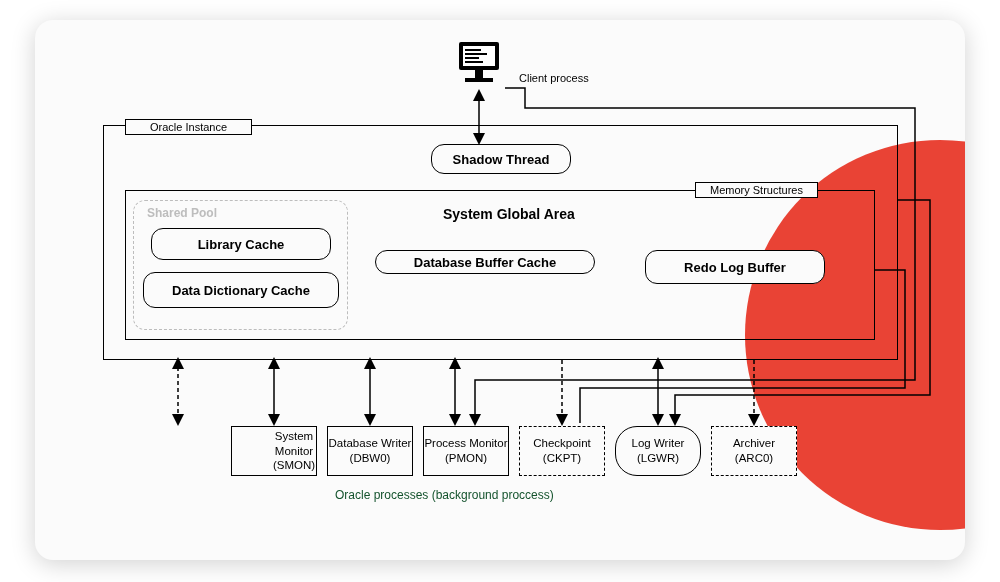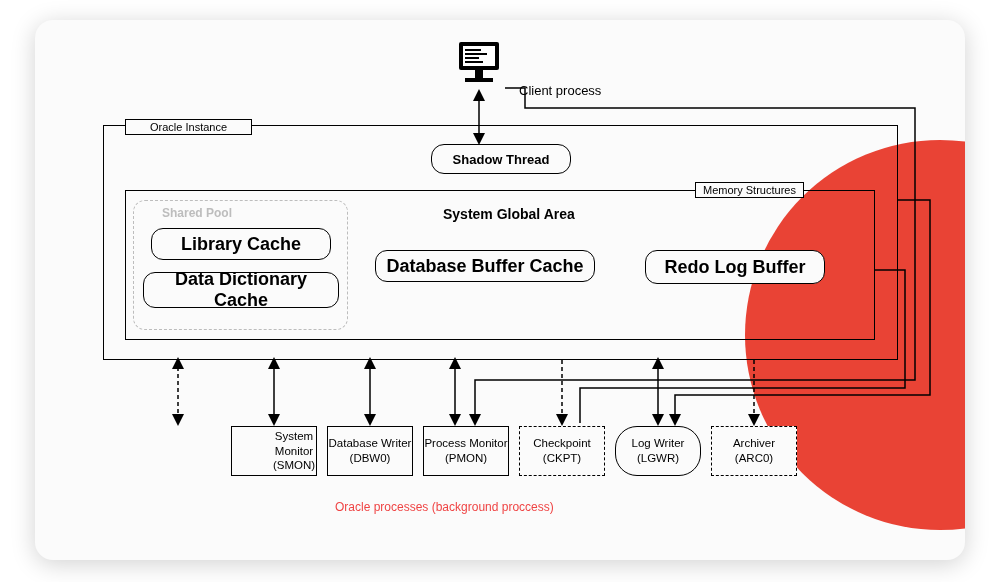--- a/index.html
+++ b/index.html
@@ -52,21 +52,21 @@
     font-size: 11px;
     padding: 1px 24px;
   }
   .mem-label {
     position: absolute;
     left: 660px;
     top: 162px;
     background: #fbfbfb;
     border: 1.5px solid #000;
     font-size: 11px;
-    padding: 1px 7px;
+    padding: 1px 14px;
     z-index: 3;
   }
   .inner-frame {
     position: absolute;
     left: 90px;
     top: 170px;
     width: 750px;
     height: 150px;
     border: 1.5px solid #000;
     background: transparent;
@@ -80,36 +80,35 @@
     border: 1.5px dashed #bdbdbd;
     border-radius: 12px;
   }
   .shared-pool-label {
     position: absolute;
     left: 112px;
     top: 186px;
     color: #bdbdbd;
     font-size: 12px;
     font-weight: 600;
-    margin-left: 15px;
   }
   .sga-title {
     position: absolute;
     left: 408px;
     top: 186px;
     font-size: 14px;
     font-weight: 700;
   }
   .pill {
     position: absolute;
     border: 1.5px solid #000;
     border-radius: 12px;
     background: #fbfbfb;
     text-align: center;
-    font-size: 18px;
+    font-size: 13px;
     font-weight: 700;
     display: flex;
     align-items: center;
     justify-content: center;
     padding: 6px 8px;
   }
   .shadow-thread {
     left: 396px;
     top: 124px;
     width: 140px;
@@ -117,21 +116,21 @@
     font-size: 13px;
     border-radius: 13px;
   }
   .libcache {
     left: 116px; top: 208px; width: 180px; height: 32px;
   }
   .ddcache {
     left: 108px; top: 252px; width: 196px; height: 36px;
   }
   .bufcache {
-    left: 340px; top: 230px; width: 220px; height: 32px;
+    left: 340px; top: 230px; width: 220px; height: 24px;
   }
   .redobuf {
     left: 610px; top: 230px; width: 180px; height: 34px;
   }
   
   .proc {
     position: absolute;
     top: 406px;
     width: 86px;
     height: 50px;
@@ -151,28 +150,27 @@
   .p3 { left: 292px; }
   .p4 { left: 388px; }
   .p5 { left: 484px; }
   .p6 { left: 580px; border-radius: 22px; }
   .p7 { left: 676px; }
   .caption {
     position: absolute;
     left: 300px;
     top: 468px;
     font-size: 12px;
-    color: #ef4444;
-    margin-top: 12px;
+    color: #14532d;
   }
   .client-label {
     position: absolute;
     left: 484px;
-    top: 63px;
-    font-size: 13px;
+    top: 52px;
+    font-size: 11px;
   }
   
   .computer-icon {
     position: absolute;
     left: 420px;
     top: 20px;
     width: 48px;
     height: 50px;
   }
   

